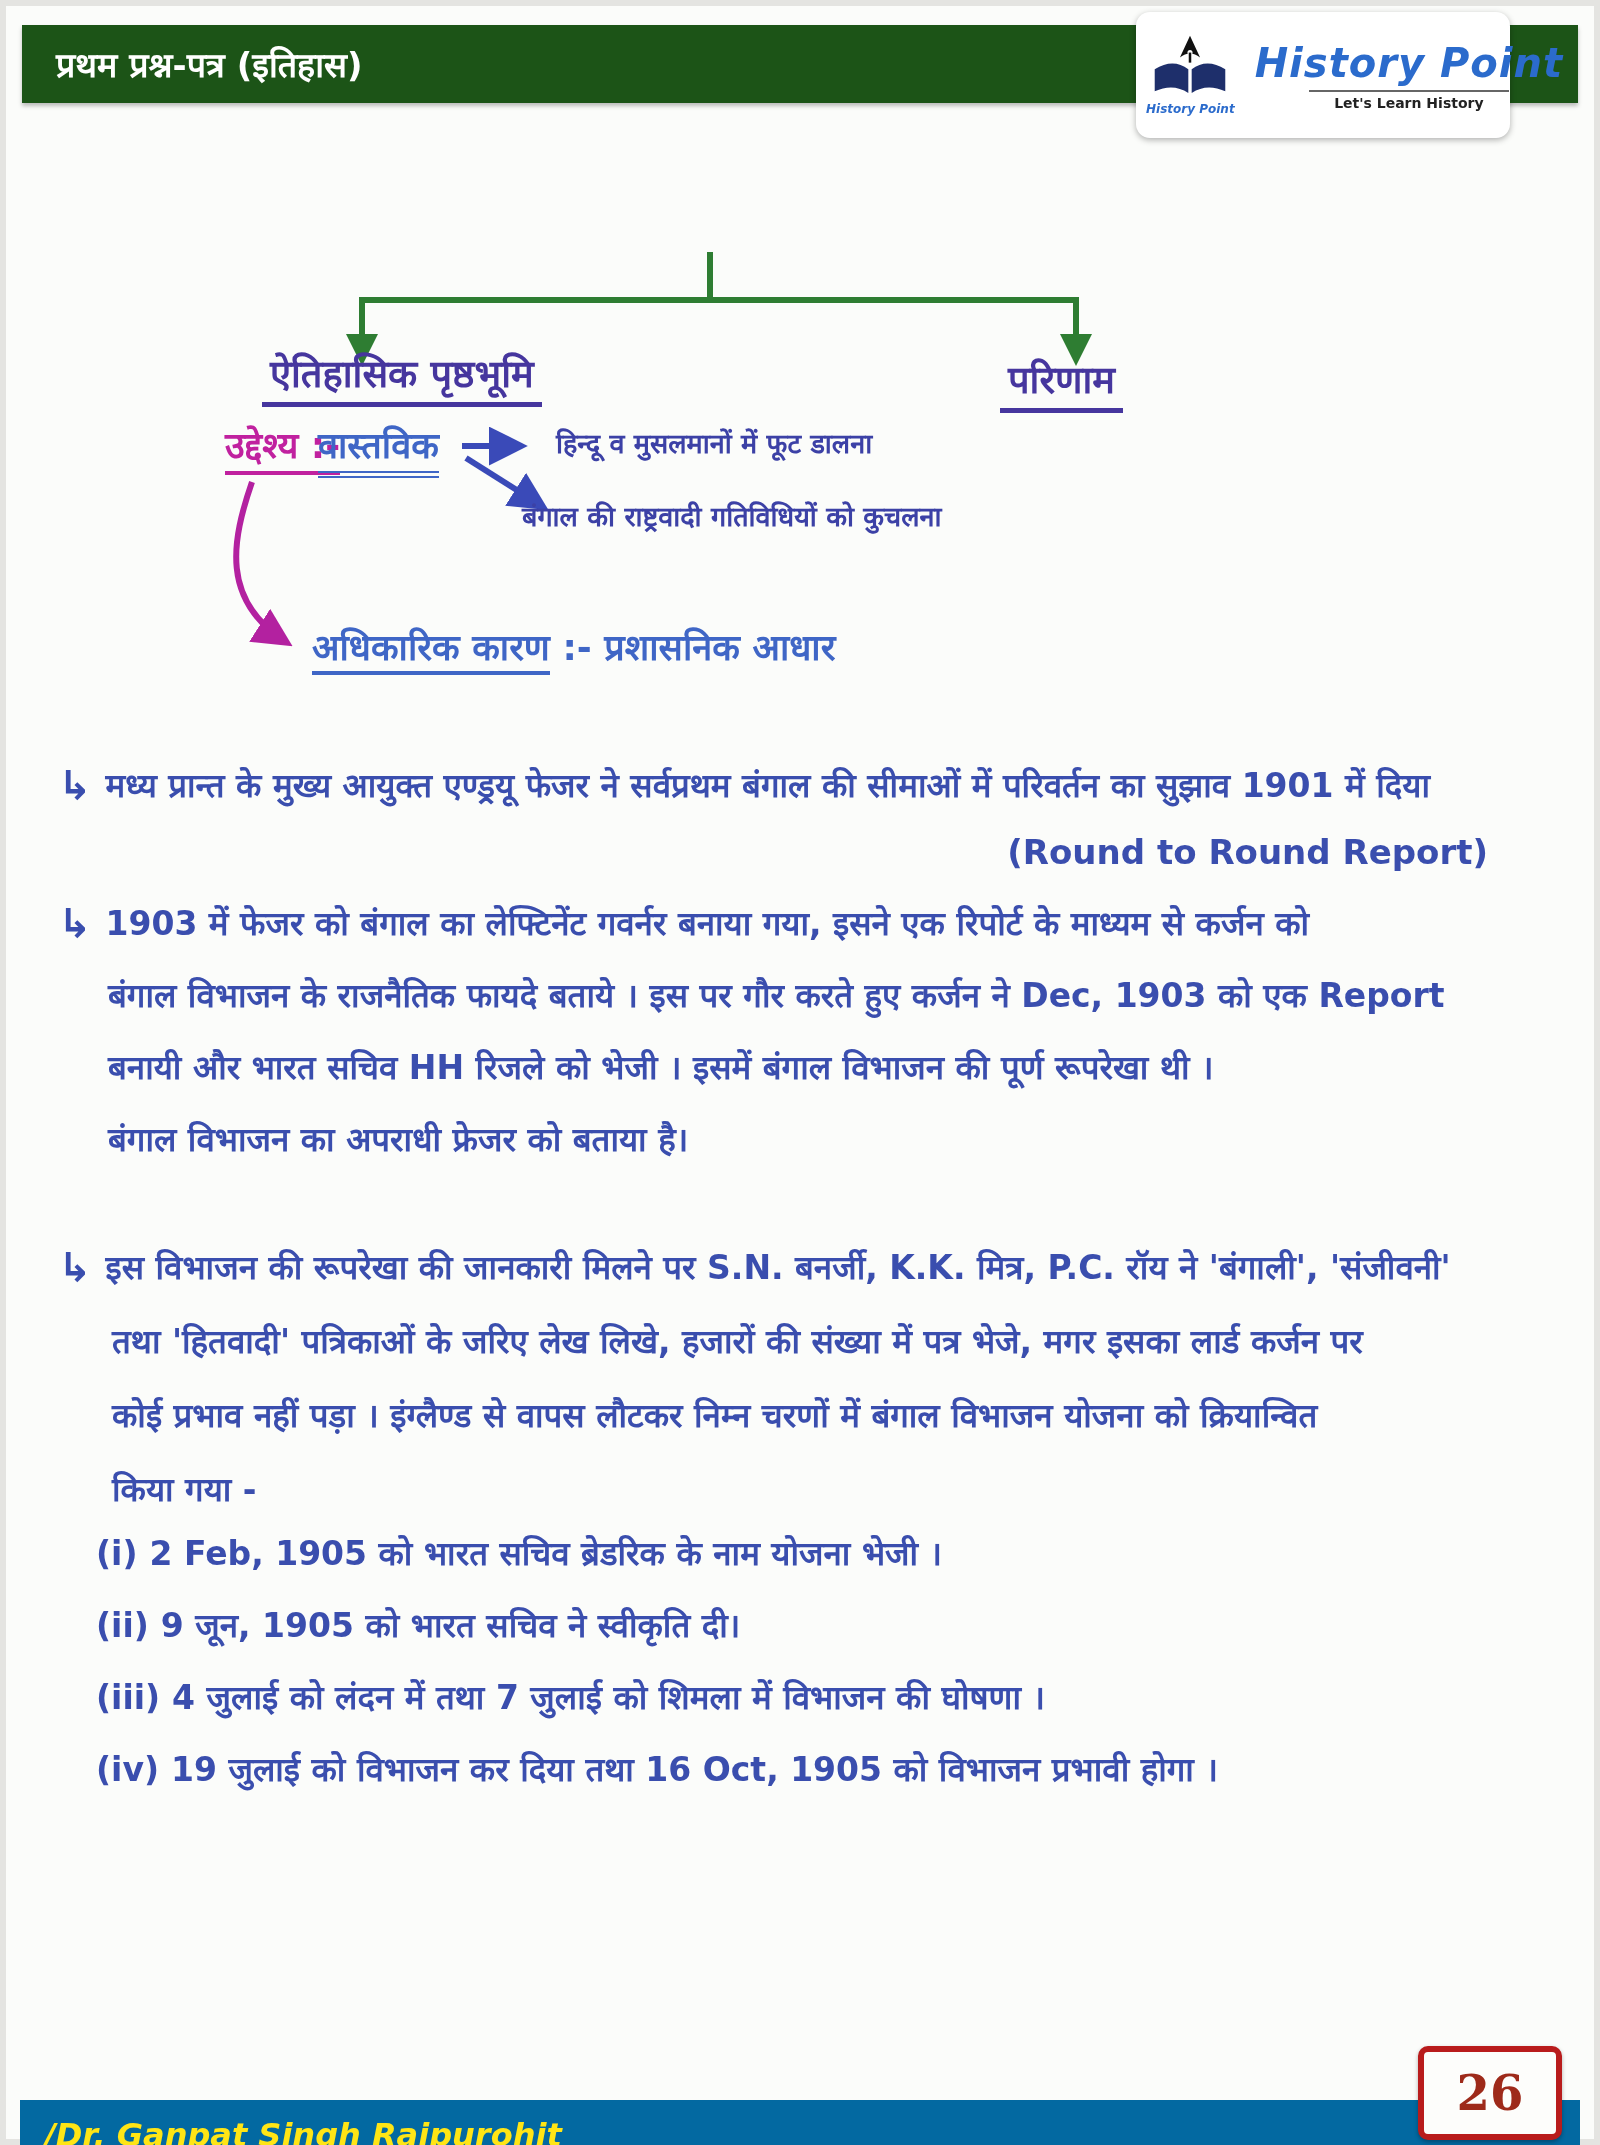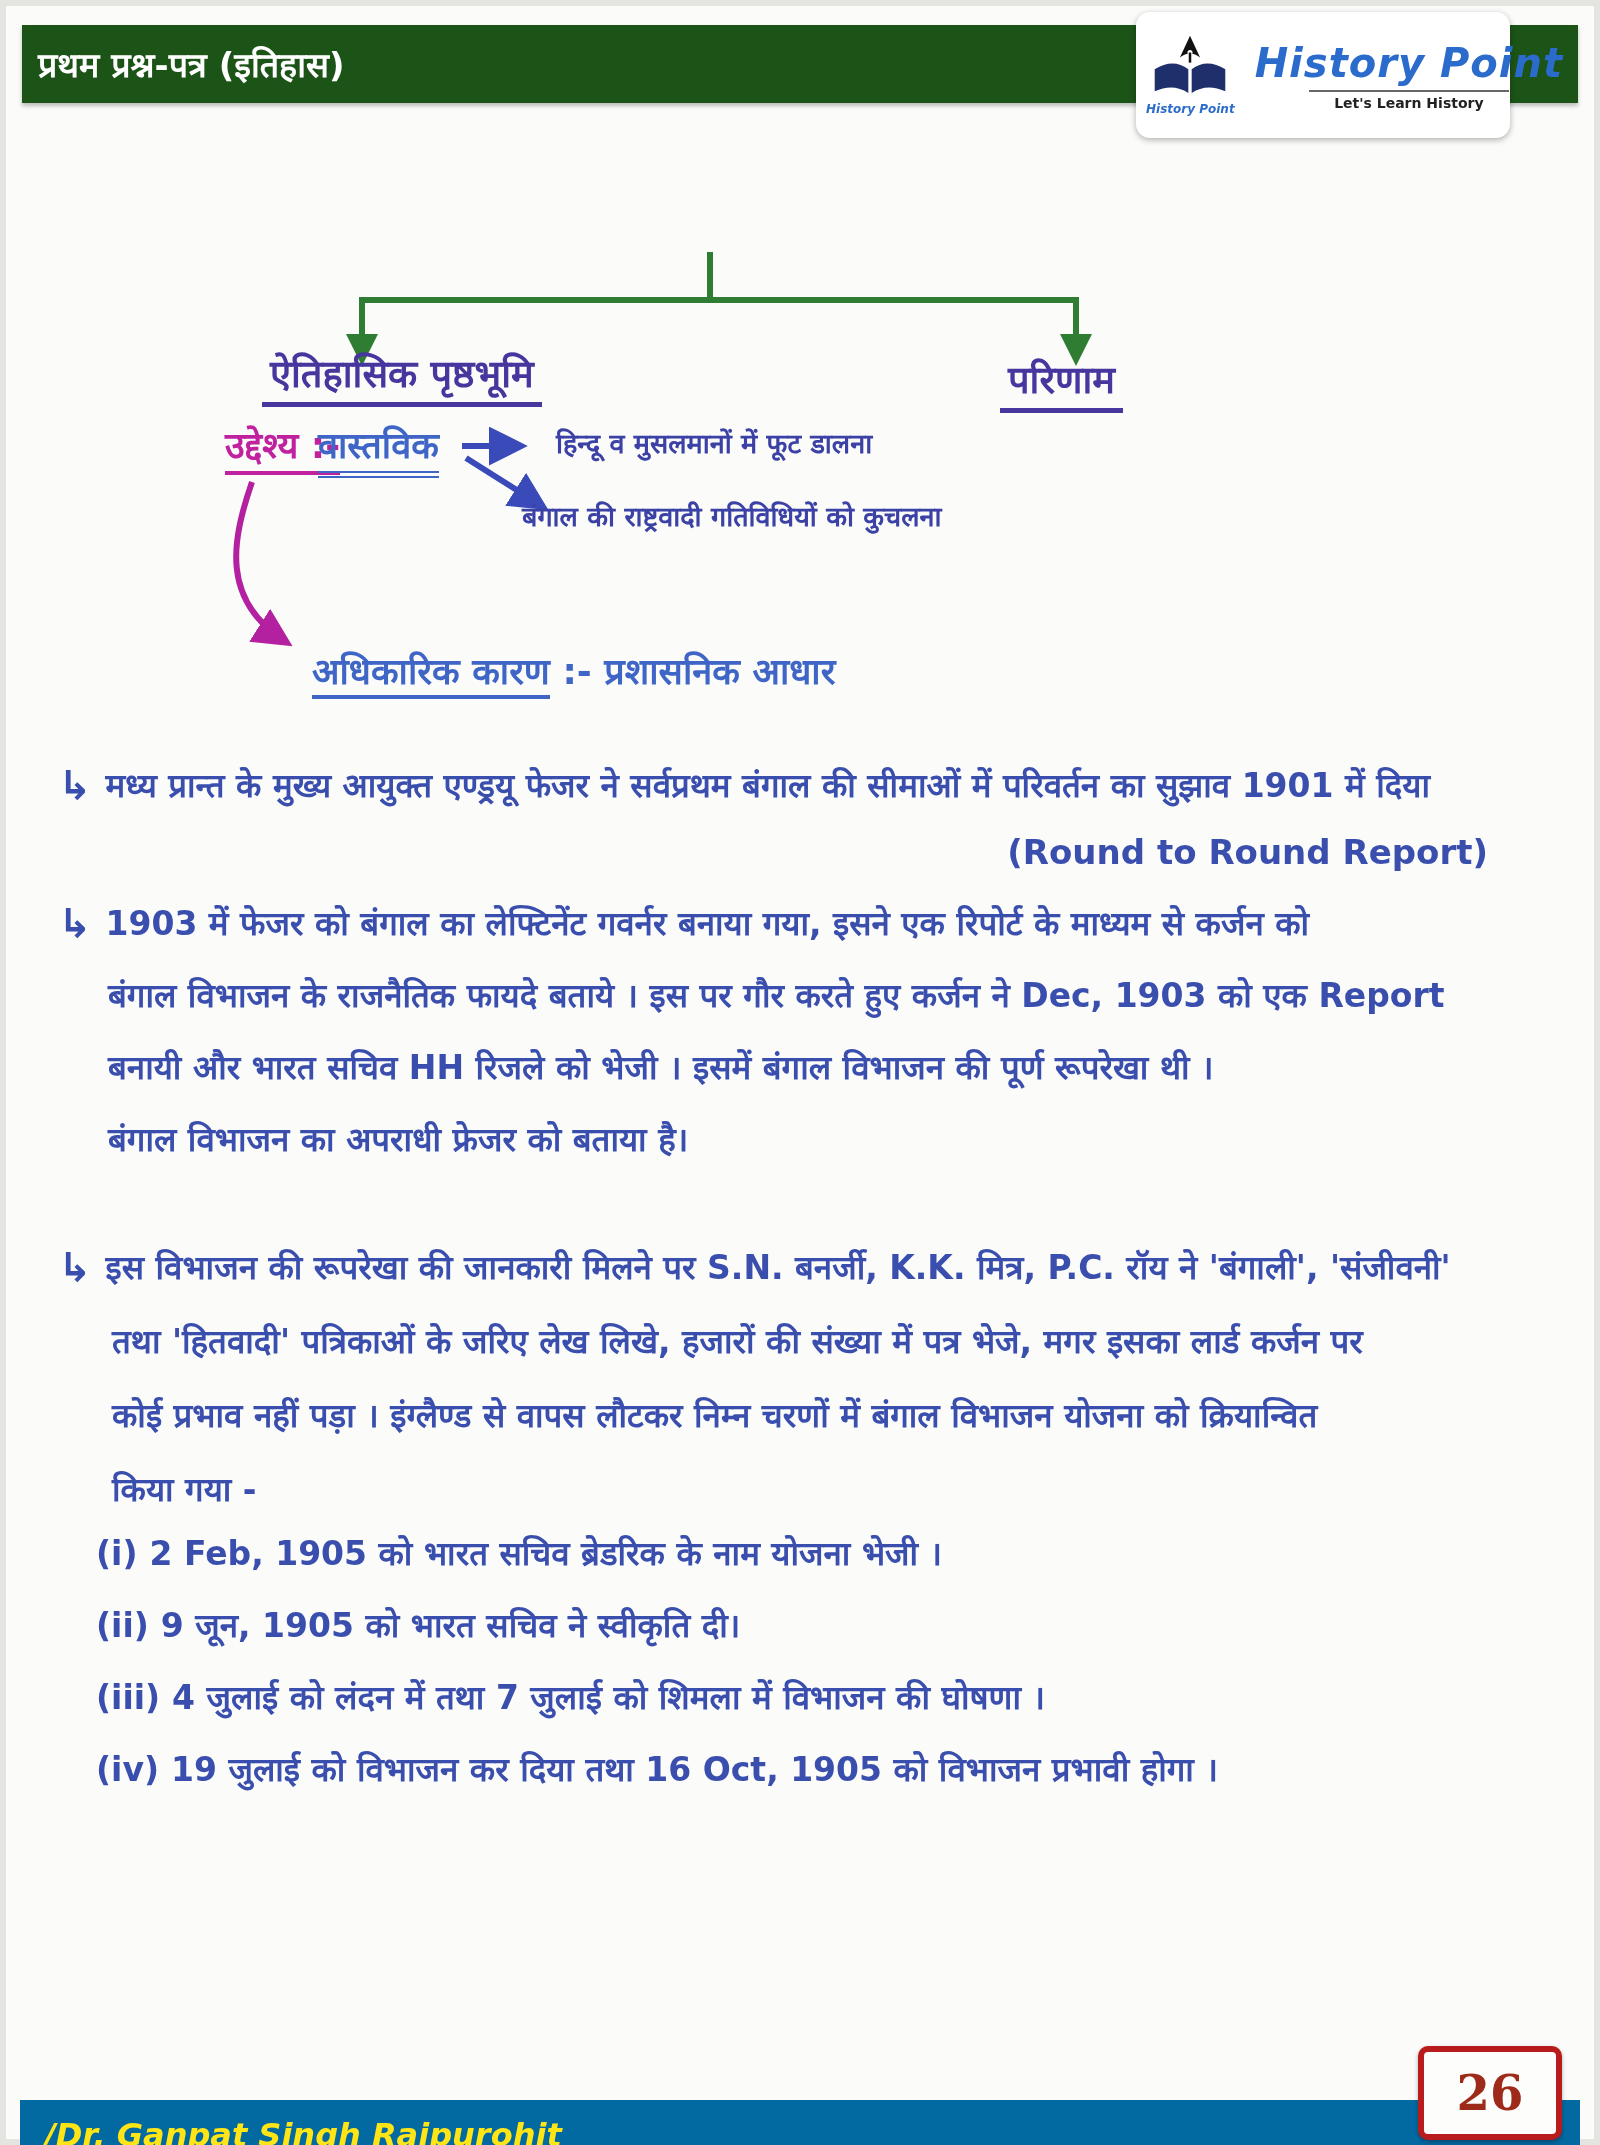--- a/index.html
+++ b/index.html
@@ -9,21 +9,21 @@
     background:#fbfcfa; overflow:hidden;
     font-family:"DejaVu Sans", sans-serif;
     box-shadow: inset 0 0 0 6px #e4e4e1;
   }
   
   .header-bar {
     position:absolute; left:22px; top:25px; width:1556px; height:78px;
     background:#1c5417; display:flex; align-items:center;
     box-shadow:0 3px 4px rgba(0,0,0,.25);
   }
-  .header-title { color:#ffffff; font-size:34px; font-weight:bold; padding-left:16px; white-space:nowrap; }
+  .header-title { color:#ffffff; font-size:34px; font-weight:bold; padding-left:16px; white-space:nowrap;margin-left:18px; }
   .logo-box {
     position:absolute; left:1136px; top:12px; width:374px; height:126px;
     background:#ffffff; border-radius:14px; box-shadow:0 2px 6px rgba(0,0,0,.3);
     display:flex; align-items:center; z-index:5; padding:6px 10px;
   }
   .logo-left { width:108px; display:flex; flex-direction:column; align-items:center; }
   .logo-left .logo-mini-name { font-size:12px; font-weight:bold; font-style:italic; color:#2b6bcc; white-space:nowrap; }
   .logo-divider { width:2px; height:96px; background:#8a8a8a; margin:0 10px; }
   .logo-right { flex:1; display:flex; flex-direction:column; align-items:center; }
   .logo-name { font-size:40px; font-weight:bold; font-style:italic; color:#2b6bcc; white-space:nowrap; letter-spacing:1px; }
@@ -121,21 +121,21 @@
   </svg>
 
   <div class="label branch-label" style="left:262px; top:346px;">ऐतिहासिक पृष्ठभूमि</div>
   <div class="label branch-label" style="left:1000px; top:352px;">परिणाम</div>
 
   <div class="label objective-label" style="left:185px; top:420px;">उद्देश्य :-</div>
   <div class="label real-label" style="left:318px; top:420px;">वास्तविक</div>
   <div class="label real-point" style="left:556px; top:424px;">हिन्दू व मुसलमानों में फूट डालना</div>
   <div class="label real-point" style="left:522px; top:497px;">बंगाल की राष्ट्रवादी गतिविधियों को कुचलना</div>
 
-  <div class="label official-label" style="left:312px; top:622px;margin-top:24px;">
+  <div class="label official-label" style="left:312px; top:622px;">
     <span class="u">अधिकारिक कारण</span>
     <span>:- प्रशासनिक आधार</span>
   </div>
 
   <div class="note-line" style="left:58px; top:762px;">
     <span class="marker">↳</span><span>मध्य प्रान्त के मुख्य आयुक्त एण्ड्रयू फेजर ने सर्वप्रथम बंगाल की सीमाओं में परिवर्तन का सुझाव 1901 में दिया</span>
   </div>
   <div class="annotation" style="right:112px; top:832px;">(Round to Round Report)</div>
 
   <div class="note-line" style="left:58px; top:900px;">

